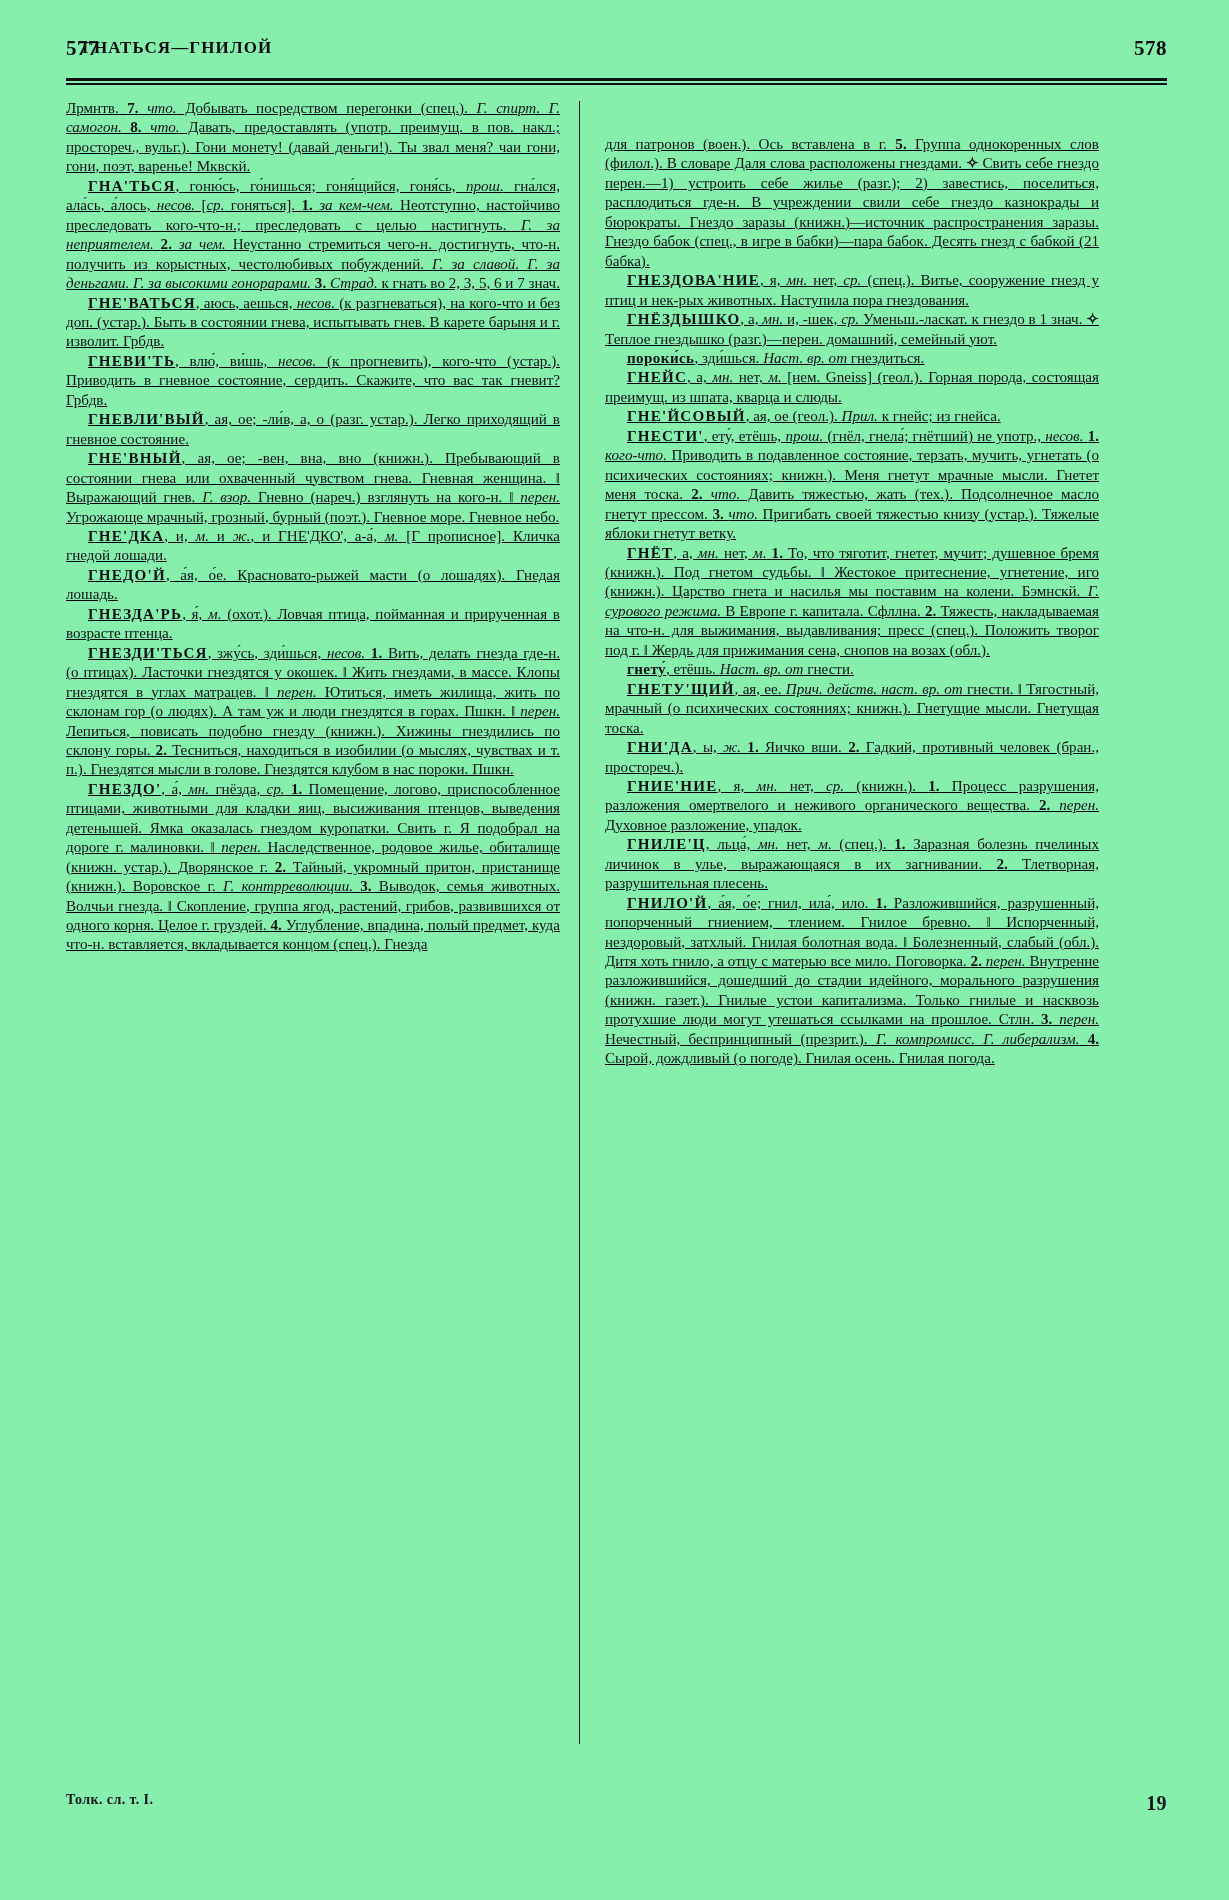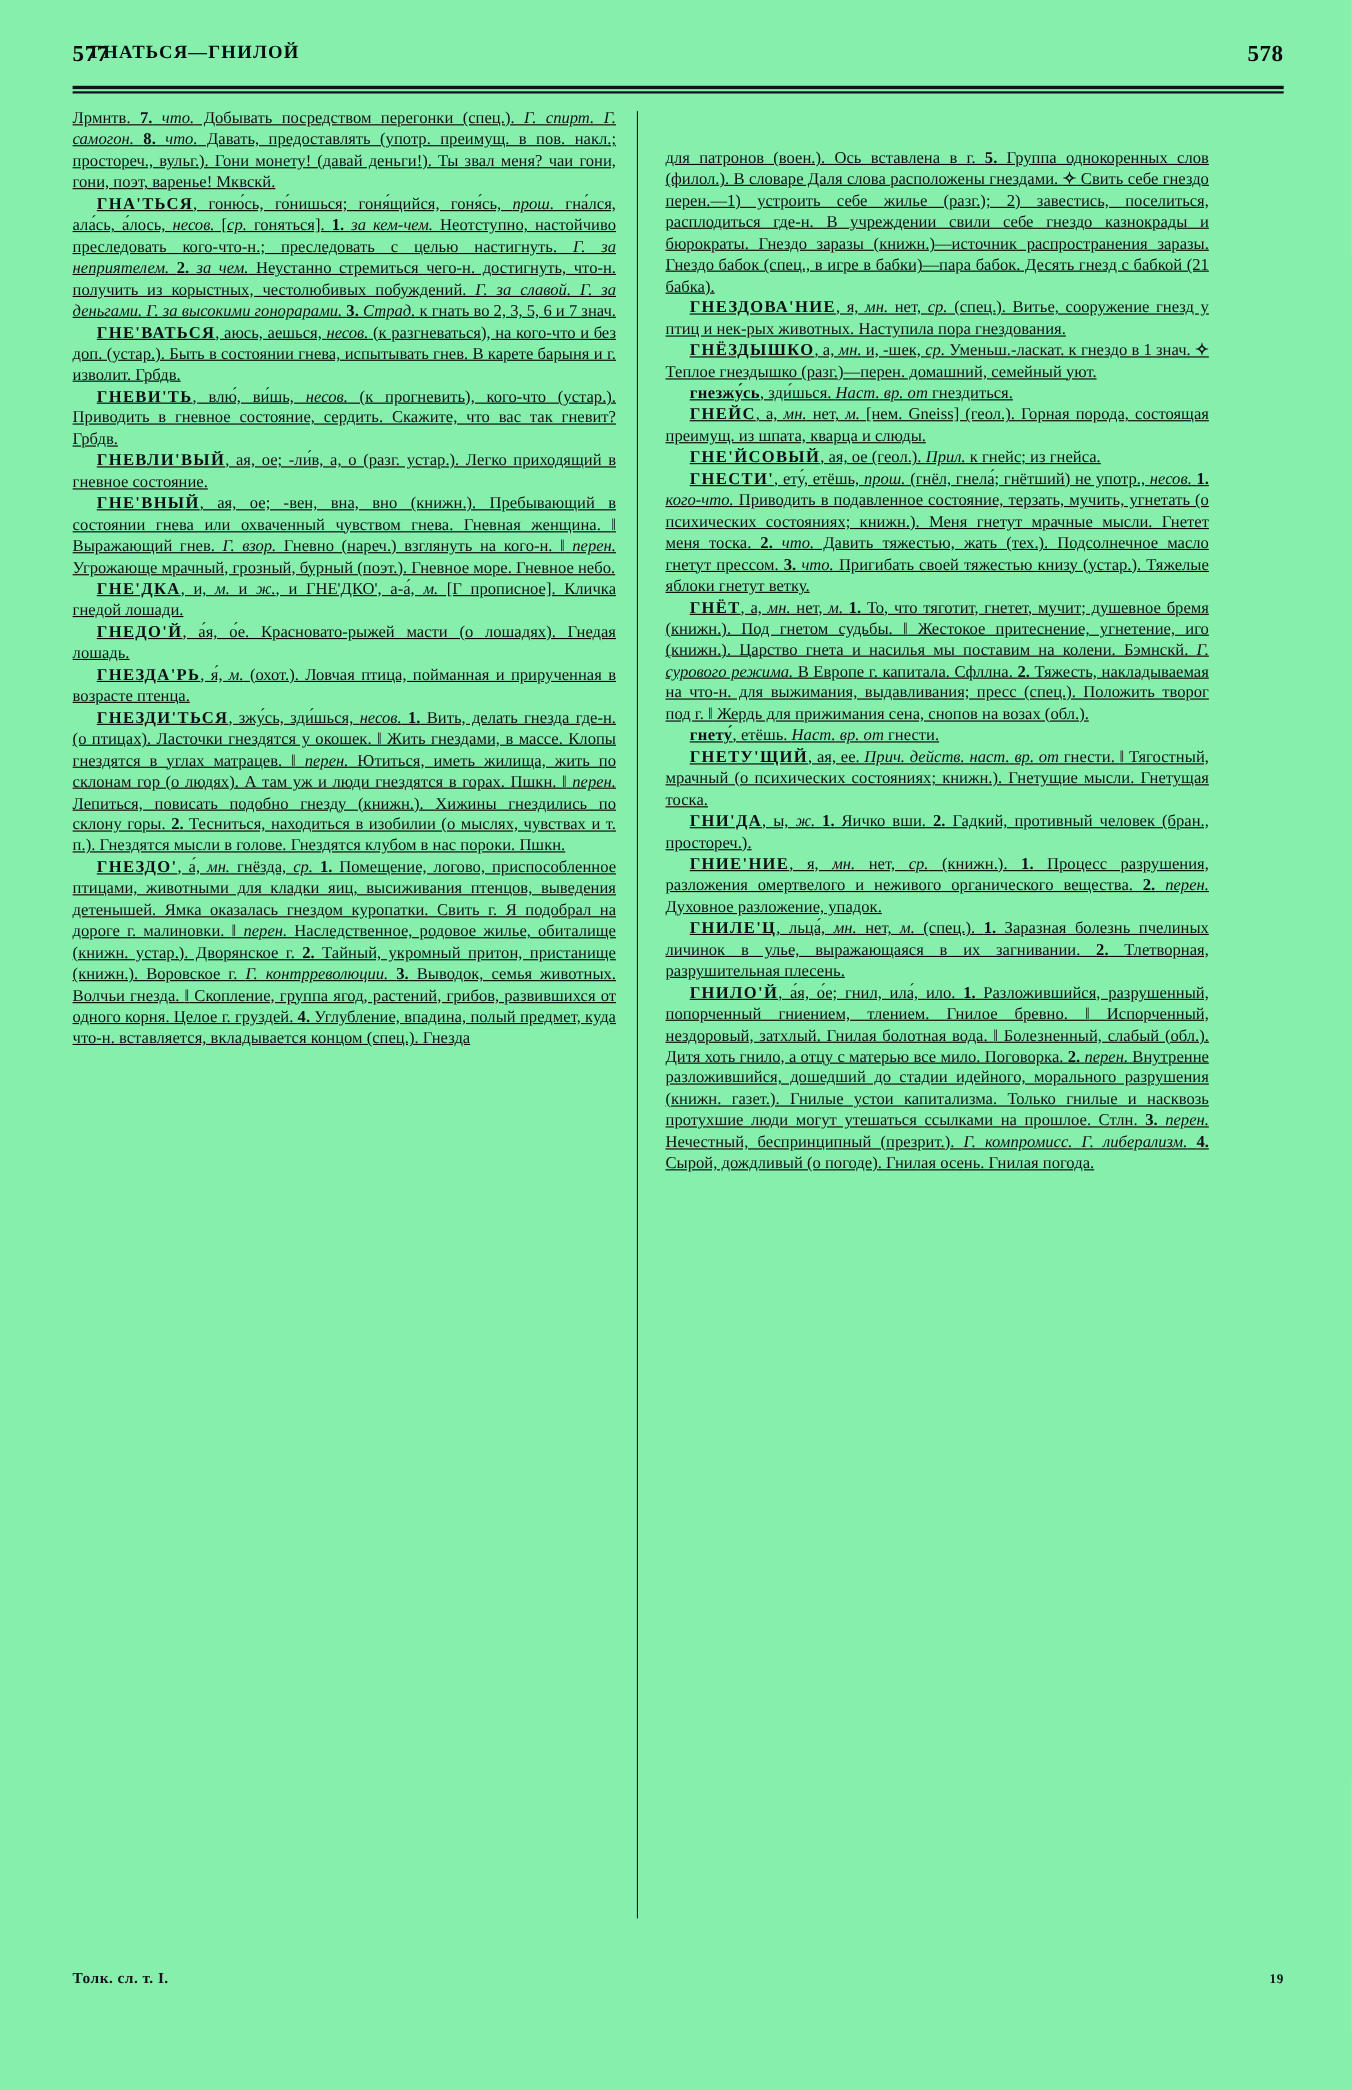--- a/index.html
+++ b/index.html
@@ -124,21 +124,21 @@
     left: 66px;
     right: 62px;
     bottom: 86px;
     height: 22px;
     font-size: 14px;
     font-weight: bold;
     letter-spacing: 0.4px;
     color: #14141c;
   }
   .footer-left  { position: absolute; left: 0;  top: 0; }
-  .footer-right { position: absolute; right: 0; top: 0; font-size: 12px; }
+  .footer-right { position: absolute; right: 0; top: 0; font-size: 20px; }
 </style>
 </head>
 <body>
 
 <div class="page">
 
   <div class="running-head">
     <span class="folio folio-left">577</span>
     <span class="head-title">ГНАТЬСЯ—ГНИЛОЙ</span>
     <span class="folio folio-right">578</span>
@@ -161,21 +161,21 @@
         <p class="entry"><span class="hw">ГНЕЗДИ'ТЬСЯ</span><span>, зжу́сь, зди́шься, <i>несов.</i> <b class="num">1.</b> Вить, делать гнезда где-н. (о птицах). Ласточки гнездятся у окошек. <span class="par">‖</span> Жить гнездами, в массе. Клопы гнездятся в углах матрацев. <span class="par">‖</span> <i>перен.</i> Ютиться, иметь жилища, жить по склонам гор (о людях). А там уж и люди гнездятся в горах. Пшкн. <span class="par">‖</span> <i>перен.</i> Лепиться, повисать подобно гнезду (книжн.). Хижины гнездились по склону горы. <b class="num">2.</b> Тесниться, находиться в изобилии (о мыслях, чувствах и т. п.). Гнездятся мысли в голове. Гнездятся клубом в нас пороки. Пшкн.</span></p>
         <p class="entry"><span class="hw">ГНЕЗДО'</span><span>, а́, <i>мн.</i> гнёзда, <i>ср.</i> <b class="num">1.</b> Помещение, логово, приспособленное птицами, животными для кладки яиц, высиживания птенцов, выведения детенышей. Ямка оказалась гнездом куропатки. Свить г. Я подобрал на дороге г. малиновки. <span class="par">‖</span> <i>перен.</i> Наследственное, родовое жилье, обиталище (книжн. устар.). Дворянское г. <b class="num">2.</b> Тайный, укромный притон, пристанище (книжн.). Воровское г. <i>Г. контрреволюции.</i> <b class="num">3.</b> Выводок, семья животных. Волчьи гнезда. <span class="par">‖</span> Скопление, группа ягод, растений, грибов, развившихся от одного корня. Целое г. груздей. <b class="num">4.</b> Углубление, впадина, полый предмет, куда что-н. вставляется, вкладывается концом (спец.). Гнезда</span></p>
       </div>
 
     <div class="col-divider"></div>
 
     <div class="col col-right" id="col-right">
         <p class="entry cont">для патронов (воен.). Ось вставлена в г. <b class="num">5.</b> Группа однокоренных слов (филол.). В словаре Даля слова расположены гнездами. <span class="dia">✧</span> Свить себе гнездо перен.—1) устроить себе жилье (разг.); 2) завестись, поселиться, расплодиться где-н. В учреждении свили себе гнездо казнокрады и бюрократы. Гнездо заразы (книжн.)—источник распространения заразы. Гнездо бабок (спец., в игре в бабки)—пара бабок. Десять гнезд с бабкой (21 бабка).</p>
         <p class="entry"><span class="hw">ГНЕЗДОВА'НИЕ</span><span>, я, <i>мн.</i> нет, <i>ср.</i> (спец.). Витье, сооружение гнезд у птиц и нек-рых животных. Наступила пора гнездования.</span></p>
         <p class="entry"><span class="hw">ГНЁЗДЫШКО</span><span>, а, <i>мн.</i> и, -шек, <i>ср.</i> Уменьш.-ласкат. к гнездо в 1 знач. <span class="dia">✧</span> Теплое гнездышко (разг.)—перен. домашний, семейный уют.</span></p>
-        <p class="entry"><span class="hw-sm">гнезжу́сь</span><span>, зди́шься. <i>Наст.</i> <i>вр. от</i> гнездиться.</span></p>
+        <p class="entry"><span class="hw-sm">пороки́сь</span><span>, зди́шься. <i>Наст.</i> <i>вр. от</i> гнездиться.</span></p>
         <p class="entry"><span class="hw">ГНЕЙС</span><span>, а, <i>мн.</i> нет, <i>м.</i> [нем. Gneiss] (геол.). Горная порода, состоящая преимущ. из шпата, кварца и слюды.</span></p>
         <p class="entry"><span class="hw">ГНЕ'ЙСОВЫЙ</span><span>, ая, ое (геол.). <i>Прил.</i> к гнейс; из гнейса.</span></p>
         <p class="entry"><span class="hw">ГНЕСТИ'</span><span>, ету́, етёшь, <i>прош.</i> (гнёл, гнела́; гнётший) не употр., <i>несов.</i> <b class="num">1.</b> <i>кого-что.</i> Приводить в подавленное состояние, терзать, мучить, угнетать (о психических состояниях; книжн.). Меня гнетут мрачные мысли. Гнетет меня тоска. <b class="num">2.</b> <i>что.</i> Давить тяжестью, жать (тех.). Подсолнечное масло гнетут прессом. <b class="num">3.</b> <i>что.</i> Пригибать своей тяжестью книзу (устар.). Тяжелые яблоки гнетут ветку.</span></p>
         <p class="entry"><span class="hw">ГНЁТ</span><span>, а, <i>мн.</i> нет, <i>м.</i> <b class="num">1.</b> То, что тяготит, гнетет, мучит; душевное бремя (книжн.). Под гнетом судьбы. <span class="par">‖</span> Жестокое притеснение, угнетение, иго (книжн.). Царство гнета и насилья мы поставим на колени. Бэмнскй. <i>Г. сурового режима.</i> В Европе г. капитала. Сфллна. <b class="num">2.</b> Тяжесть, накладываемая на что-н. для выжимания, выдавливания; пресс (спец.). Положить творог под г. <span class="par">‖</span> Жердь для прижимания сена, снопов на возах (обл.).</span></p>
         <p class="entry"><span class="hw-sm">гнету́</span><span>, етёшь. <i>Наст.</i> <i>вр. от</i> гнести.</span></p>
         <p class="entry"><span class="hw">ГНЕТУ'ЩИЙ</span><span>, ая, ее. <i>Прич.</i> <i>действ.</i> <i>наст.</i> <i>вр. от</i> гнести. <span class="par">‖</span> Тягостный, мрачный (о психических состояниях; книжн.). Гнетущие мысли. Гнетущая тоска.</span></p>
         <p class="entry"><span class="hw">ГНИ'ДА</span><span>, ы, <i>ж.</i> <b class="num">1.</b> Яичко вши. <b class="num">2.</b> Гадкий, противный человек (бран., простореч.).</span></p>
         <p class="entry"><span class="hw">ГНИЕ'НИЕ</span><span>, я, <i>мн.</i> нет, <i>ср.</i> (книжн.). <b class="num">1.</b> Процесс разрушения, разложения омертвелого и неживого органического вещества. <b class="num">2.</b> <i>перен.</i> Духовное разложение, упадок.</span></p>
         <p class="entry"><span class="hw">ГНИЛЕ'Ц</span><span>, льца́, <i>мн.</i> нет, <i>м.</i> (спец.). <b class="num">1.</b> Заразная болезнь пчелиных личинок в улье, выражающаяся в их загнивании. <b class="num">2.</b> Тлетворная, разрушительная плесень.</span></p>
         <p class="entry"><span class="hw">ГНИЛО'Й</span><span>, а́я, о́е; гнил, ила́, ило. <b class="num">1.</b> Разложившийся, разрушенный, попорченный гниением, тлением. Гнилое бревно. <span class="par">‖</span> Испорченный, нездоровый, затхлый. Гнилая болотная вода. <span class="par">‖</span> Болезненный, слабый (обл.). Дитя хоть гнило, а отцу с матерью все мило. Поговорка. <b class="num">2.</b> <i>перен.</i> Внутренне разложившийся, дошедший до стадии идейного, морального разрушения (книжн. газет.). Гнилые устои капитализма. Только гнилые и насквозь протухшие люди могут утешаться ссылками на прошлое. Стлн. <b class="num">3.</b> <i>перен.</i> Нечестный, беспринципный (презрит.). <i>Г. компромисс.</i> <i>Г. либерализм.</i> <b class="num">4.</b> Сырой, дождливый (о погоде). Гнилая осень. Гнилая погода.</span></p>

